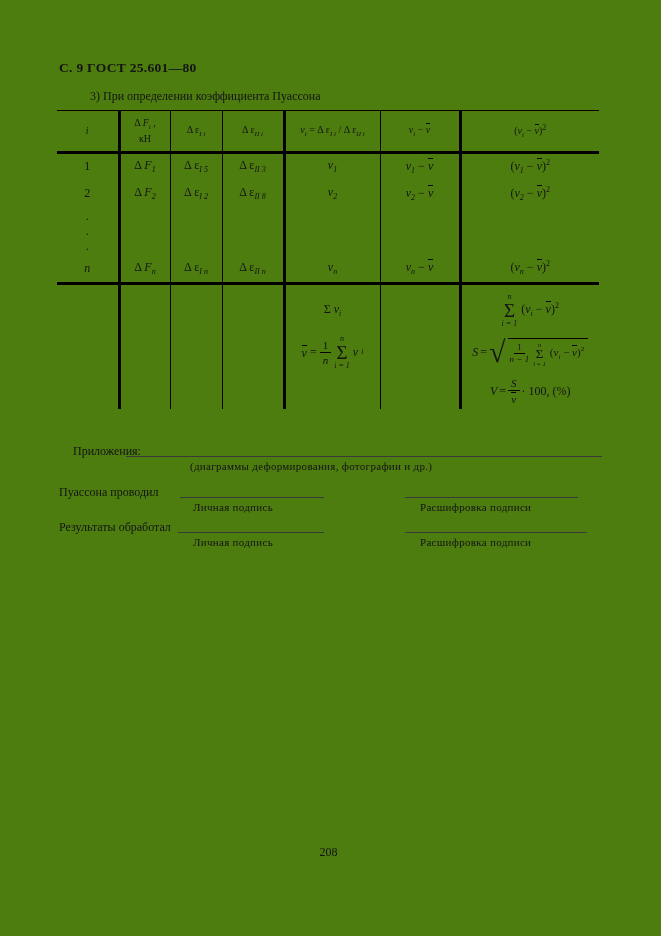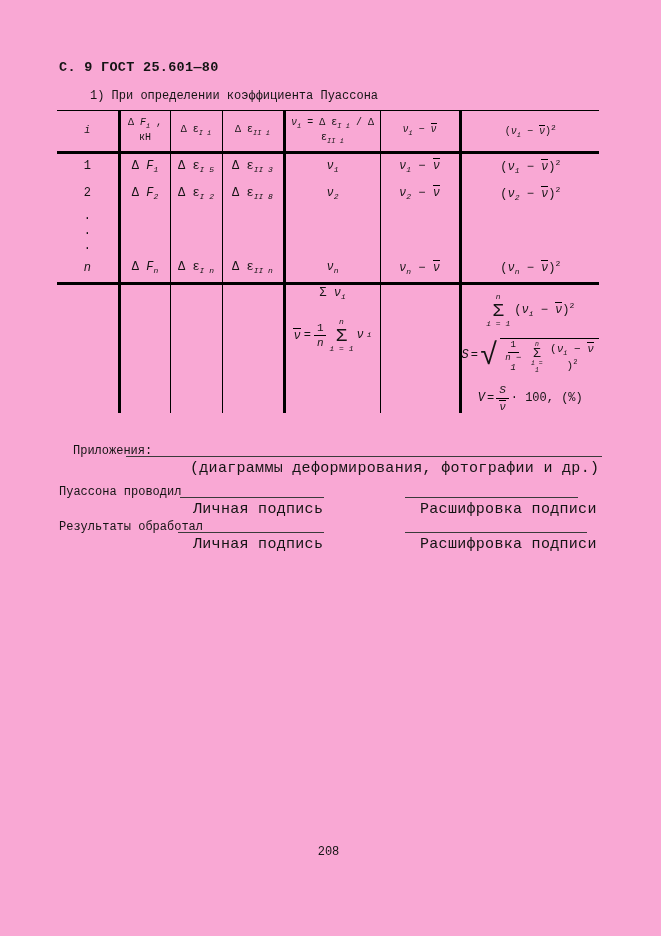--- a/index.html
+++ b/index.html
@@ -1,20 +1,20 @@
 <!DOCTYPE html>
 <html><head>
 <meta charset="utf-8">
 <style>
   * { margin:0; padding:0; box-sizing:border-box; }
   html,body { background:#888; }
   .page {
     position:relative; width:661px; height:936px; margin:0 auto;
-    background:#f9a8d4; color:#141414;
-    font-family:Liberation Mono, monospace;
+    background:#4d7c0f; color:#141414;
+    font-family:Liberation Serif, serif;
     overflow:hidden;
   }
   .doc-header { position:absolute; left:59px; top:60px; font-size:13.5px; font-weight:bold; letter-spacing:0.3px; }
   .subtitle  { position:absolute; left:90px; top:89px; font-size:12px; }
 
   table.t {
     position:absolute; left:57px; top:110px; width:542px;
     border-collapse:collapse; table-layout:fixed;
     border-top:1px solid #000;
   }
@@ -27,21 +27,21 @@
   tr.r2 td { height:27px; }
   tr.dots td { height:48px; vertical-align:middle; }
   tr.rn td { height:28px; border-bottom:3px solid #000; }
   .t sub { font-size:8px; font-style:italic; }
   .t sup { font-size:8px; }
   .it { font-style:italic; }
   .ovl { display:inline-block; border-top:1px solid #000; padding-top:1px; line-height:1.05; font-style:italic; }
   .dot { line-height:15px; font-size:12px; }
 
   tr.frow td { height:125px; vertical-align:top; }
-  .f-sum  { margin-top:1px; font-size:12px; }
+  .f-sum  { margin-top:17px; font-size:12px; }
   .f-mean { margin-top:15px; display:flex; justify-content:center; align-items:center; gap:3px; font-size:12px; }
   .frac { display:inline-flex; flex-direction:column; align-items:center; vertical-align:middle; line-height:1.1; font-size:11px; }
   .frac .num { display:block; border-bottom:1px solid #000; padding:0 3px 1px; }
   .frac .den { display:block; padding-top:1px; }
   .bsum { display:inline-flex; flex-direction:column; align-items:center; line-height:1; vertical-align:middle; }
   .bsum .sg  { font-size:19px; line-height:0.95; }
   .bsum .lim { font-size:8px; line-height:1.1; font-style:italic; }
   .f-sumsq { margin-top:8px;  display:flex; justify-content:center; align-items:center; gap:4px; font-size:12px; }
   .f-s     { margin-top:9px;  display:flex; justify-content:center; align-items:center; gap:2px; font-size:12px; }
   .f-v     { margin-top:10px; display:flex; justify-content:center; align-items:center; gap:2px; font-size:12px; }
@@ -49,30 +49,30 @@
   .radbody { display:inline-flex; align-items:center; gap:4px; border-top:1px solid #000; padding:2px 4px 0 2px; }
   .radbody .frac { font-size:9px; }
   .bsum.small .sg { font-size:13px; }
   .bsum.small .lim { font-size:6.5px; }
   .grp-s { font-size:11px; }
   .grp-s sub { font-size:7px; }
   .grp-s sup { font-size:7px; }
 
   .line { position:absolute; height:1px; background:#3a3a3a; }
   .lab12 { position:absolute; font-size:12px; }
-  .lab9  { position:absolute; font-size:15px; letter-spacing:0.3px; }
+  .lab9  { position:absolute; font-size:11px; letter-spacing:0.3px; }
   .pagenum { position:absolute; left:0; top:845px; width:657px; text-align:center; font-size:12px; }
 </style>
 </head>
 <body>
 
 <div class="page">
 
   <div class="doc-header">С. 9 ГОСТ 25.601—80</div>
-  <div class="subtitle">1)  При определении коэффициента Пуассона</div>
+  <div class="subtitle">3)  При определении коэффициента Пуассона</div>
 
   <table class="t">
     <colgroup>
       <col style="width:62px">
         <col style="width:51px">
         <col style="width:52px">
       <col style="width:62px">
         <col style="width:96px">
         <col style="width:80px">
         <col style="width:139px">

